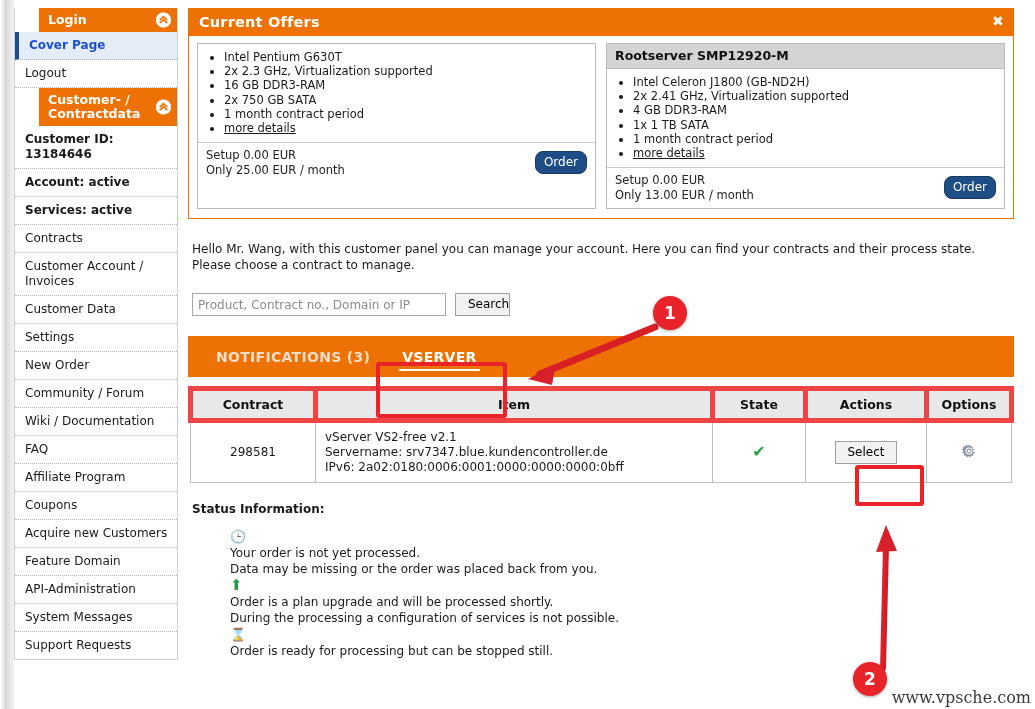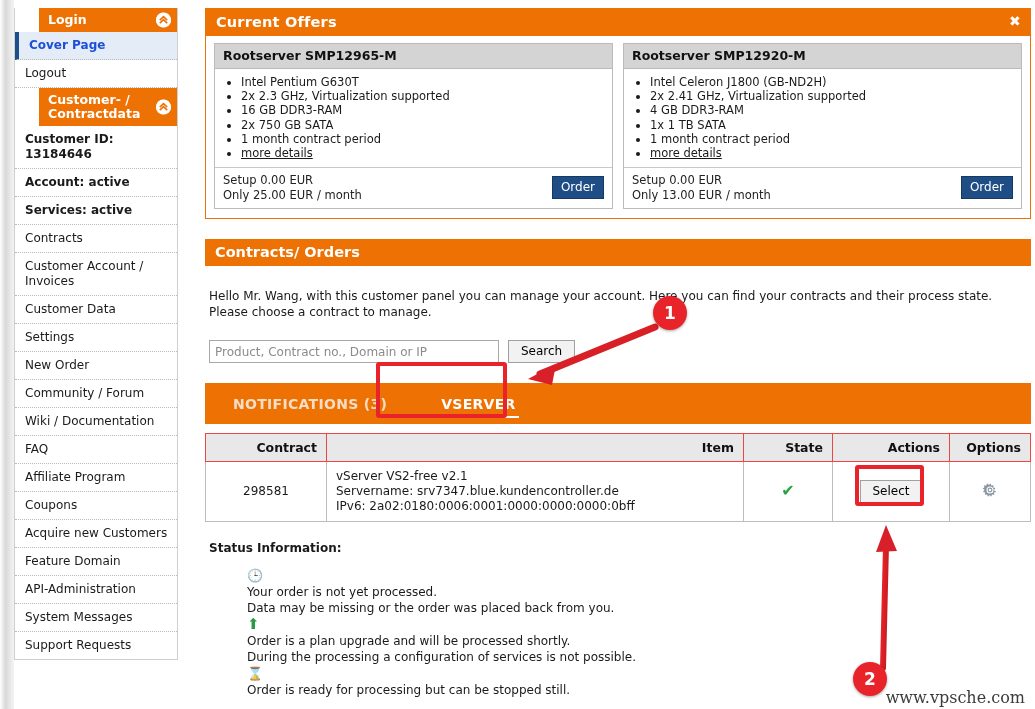--- a/index.html
+++ b/index.html
@@ -86,21 +86,20 @@
   .side-item.info {
     font-weight: bold;
     cursor: default;
   }
 
   
   #main {
     position: absolute;
     left: 188px; top: 8px;
     width: 826px;
-    margin-left: 17px;
   }
 
   
   .offers-panel {
     border: 1px solid #ee7203;
     background: #ffffff;
     box-sizing: border-box;
   }
   .panel-bar {
     background: #ee7203;
@@ -159,21 +158,21 @@
     display: flex;
     align-items: center;
     justify-content: space-between;
     font-size: 11.5px;
     line-height: 14.5px;
   }
   .order-btn {
     background: #1f4e87;
     color: #ffffff;
     border: 1px solid #17395f;
-    border-radius: 0;
+    border-radius: 8px;
     font-size: 12px;
     padding: 3px 8px 4px 8px;
     cursor: pointer;
     font-family: inherit;
     white-space: nowrap;
   }
 
   
   .contracts-bar {
     margin-top: 20px;
@@ -190,49 +189,48 @@
     color: #1a1a1a;
     max-width: 812px;
   }
   .search-row {
     margin: 20px 0 0 4px;
     display: flex;
     align-items: center;
     gap: 9px;
   }
   .search-input {
-    width: 290px;
+    width: 254px;
     padding: 4px 5px;
     font-size: 12px;
     border: 1px solid #a8a8a8;
     color: #333;
     font-family: inherit;
     box-sizing: border-box;
     height: 23px;
   }
   .search-input::placeholder { color: #8b8b8b; }
   .search-btn {
     border: 1px solid #a0a0a0;
     background: #f2f2f2;
     font-size: 12px;
-    padding: 3px 12px 4px 12px;
+    padding: 3px 0 4px 12px;
     cursor: pointer;
     font-family: inherit;
     height: 23px;
   }
 
   
   .tabbar {
     margin-top: 20px;
     background: #ee7203;
     height: 41px;
     display: flex;
     align-items: stretch;
     padding-left: 12px;
-    gap: 22px;
   }
   .tab {
     display: flex;
     align-items: center;
     color: #ffffff;
     font-weight: bold;
     font-size: 14px;
     letter-spacing: .3px;
     padding: 0 16px;
     cursor: pointer;
@@ -250,22 +248,22 @@
 
   
   table.contracts {
     border-collapse: collapse;
     width: 100%;
     margin-top: 9px;
     font-size: 12px;
   }
   table.contracts th {
     background: #e8e8e8;
-    border: 1px solid #ef4444;
-    text-align: right;
+    border: 5px solid #ef4444;
+    text-align: center;
     font-weight: bold;
     padding: 6px 9px;
     font-size: 12.5px;
     color: #111;
   }
   table.contracts td {
     border: 1px solid #bdbdbd;
     padding: 7px 9px;
     vertical-align: middle;
     color: #1a1a1a;
@@ -336,21 +334,21 @@
     box-shadow: 0 1px 3px rgba(0,0,0,.35);
   }
   .hl-box {
     position: absolute;
     border: 4px solid #e8232a;
     border-radius: 3px;
     box-sizing: border-box;
   }
   .watermark {
     position: absolute;
-    right: 10px; bottom: 2px;
+    right: 4px; bottom: 2px;
     font-family: "DejaVu Serif", "Liberation Serif", serif;
     font-size: 16px;
     color: #3b3b3b;
   }
 </style>
 </head>
 <body>
 
 <div id="page">
 
@@ -444,21 +442,20 @@
   <div id="main">
 
     <div class="offers-panel">
       <div class="panel-bar">
         <span>Current Offers</span>
         <span class="close-x">✖</span>
       </div>
       <div class="offers-body">
 
         <div class="offer-card">
-          <div class="offer-title">Rootserver SMP12965-M</div>
           <ul class="offer-specs">
             <li>Intel Pentium G630T</li>
             <li>2x 2.3 GHz, Virtualization supported</li>
             <li>16 GB DDR3-RAM</li>
             <li>2x 750 GB SATA</li>
             <li>1 month contract period</li>
             <li><a href="#">more details</a></li>
           </ul>
           <div class="offer-foot">
             <div>
@@ -484,23 +481,20 @@
               <div>Setup 0.00 EUR</div>
               <div>Only 13.00 EUR / month</div>
             </div>
             <button class="order-btn">Order</button>
           </div>
         </div>
 
       </div>
     </div>
 
-    <div class="contracts-bar">
-      <span>Contracts/ Orders</span>
-    </div>
 
     <div class="intro">
       <div>Hello Mr. Wang, with this customer panel you can manage your account. Here you can find your contracts and their process state.</div>
       <div>Please choose a contract to manage.</div>
     </div>
 
     <div class="search-row">
       <input class="search-input" type="text" placeholder="Product, Contract no., Domain or IP" style="">
       <button class="search-btn">Search</button>
     </div>

